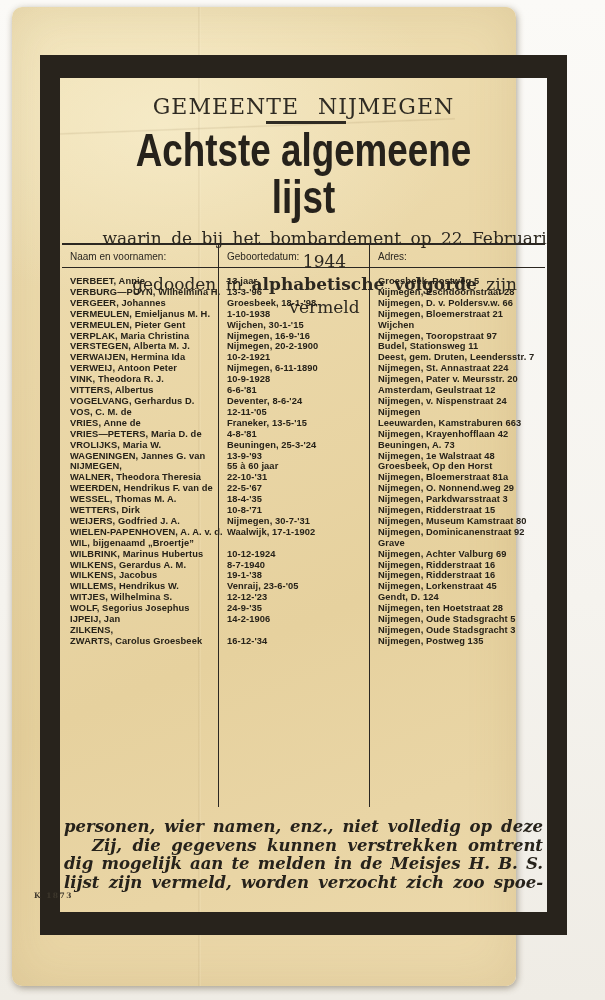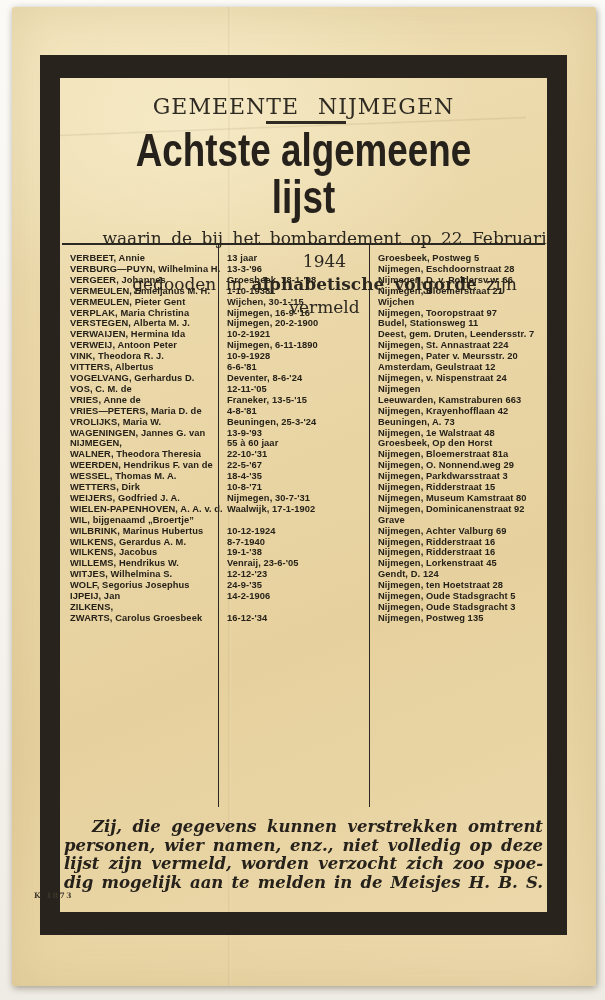--- a/index.html
+++ b/index.html
@@ -2,26 +2,26 @@
 <html><head>
 <meta charset="utf-8">
 <style>
   html,body{margin:0;padding:0;}
   .stage{
     position:relative;width:605px;height:1000px;overflow:hidden;
     background:linear-gradient(180deg,#fbfaf7 0%,#f5f3ee 60%,#efece5 100%);
     font-family:"Liberation Sans",sans-serif;
   }
   .paper{
-    position:absolute;left:12px;top:7px;width:584px;height:979px;
+    position:absolute;left:12px;top:7px;width:504px;height:979px;
     background:
       radial-gradient(ellipse 420px 260px at 30% 12%, rgba(255,250,225,.45), rgba(255,250,225,0) 70%),
       linear-gradient(158deg,#f0e1b6 0%,#ebd8a9 32%,#e6d19e 62%,#ecd9ac 100%);
     box-shadow:1px 2px 7px rgba(70,58,32,.45), inset 0 0 50px rgba(150,120,60,.16);
-    border-radius:2px;
+    border-radius:10px;
   }
   .crease{position:absolute;pointer-events:none;}
   .crease-v{left:37%;top:0;width:3px;height:100%;
     background:linear-gradient(90deg,rgba(120,95,50,0),rgba(120,95,50,.14),rgba(255,245,215,.25),rgba(120,95,50,0));}
   .crease-d{left:8%;top:118px;width:80%;height:3px;transform:rotate(-2.2deg);
     background:linear-gradient(180deg,rgba(120,95,50,0),rgba(120,95,50,.13),rgba(120,95,50,0));}
   .frame{
     position:absolute;left:28px;top:48px;width:527px;height:880px;box-sizing:border-box;
     border:solid #28231c;border-width:23px 20px;
   }
@@ -89,20 +89,25 @@
         <div class="municipality">GEMEENTE NIJMEGEN</div>
         <div class="title-underline"></div>
 
         <div class="main-title">Achtste algemeene lijst</div>
 
         <div class="sub1">waarin de bij het bombardement op 22 Februari 1944</div>
         <div class="sub2"><span>gedooden in </span><span class="bold">alphabetische volgorde</span><span> zijn vermeld</span></div>
 
 
         <div class="table">
+          <div class="thead">
+            <div class="th">Naam en voornamen:</div>
+            <div class="th csep">Geboortedatum:</div>
+            <div class="th csep">Adres:</div>
+          </div>
           <div class="tbody">
             <div class="col">
                 <div class="cell">VERBEET, Annie</div>
                 <div class="cell">VERBURG—PUYN, Wilhelmina H.</div>
                 <div class="cell">VERGEER, Johannes</div>
                 <div class="cell">VERMEULEN, Emieljanus M. H.</div>
                 <div class="cell">VERMEULEN, Pieter Gent</div>
                 <div class="cell">VERPLAK, Maria Christina</div>
                 <div class="cell">VERSTEGEN, Alberta M. J.</div>
                 <div class="cell">VERWAIJEN, Hermina Ida</div>
@@ -203,24 +208,24 @@
                 <div class="cell">Nijmegen, ten Hoetstraat 28</div>
                 <div class="cell">Nijmegen, Oude Stadsgracht 5</div>
                 <div class="cell">Nijmegen, Oude Stadsgracht 3</div>
                 <div class="cell">Nijmegen, Postweg 135</div>
               </div>
           </div>
         </div>
 
         <div class="appeal">
           <div id="appeal-lines">
+              <div class="appeal-line">personen, wier namen, enz., niet volledig op deze</div>
               <div class="appeal-line first">Zij, die gegevens kunnen verstrekken omtrent</div>
-              <div class="appeal-line">personen, wier namen, enz., niet volledig op deze</div>
+              <div class="appeal-line">dig mogelijk aan te melden in de Meisjes H. B. S.</div>
               <div class="appeal-line">lijst zijn vermeld, worden verzocht zich zoo spoe-</div>
-              <div class="appeal-line">dig mogelijk aan te melden in de Meisjes H. B. S.</div>
             </div>
         </div>
 
       </div>
     </div>
 
     <div class="kcode">K 1873</div>
   </div>
 </div>
 

